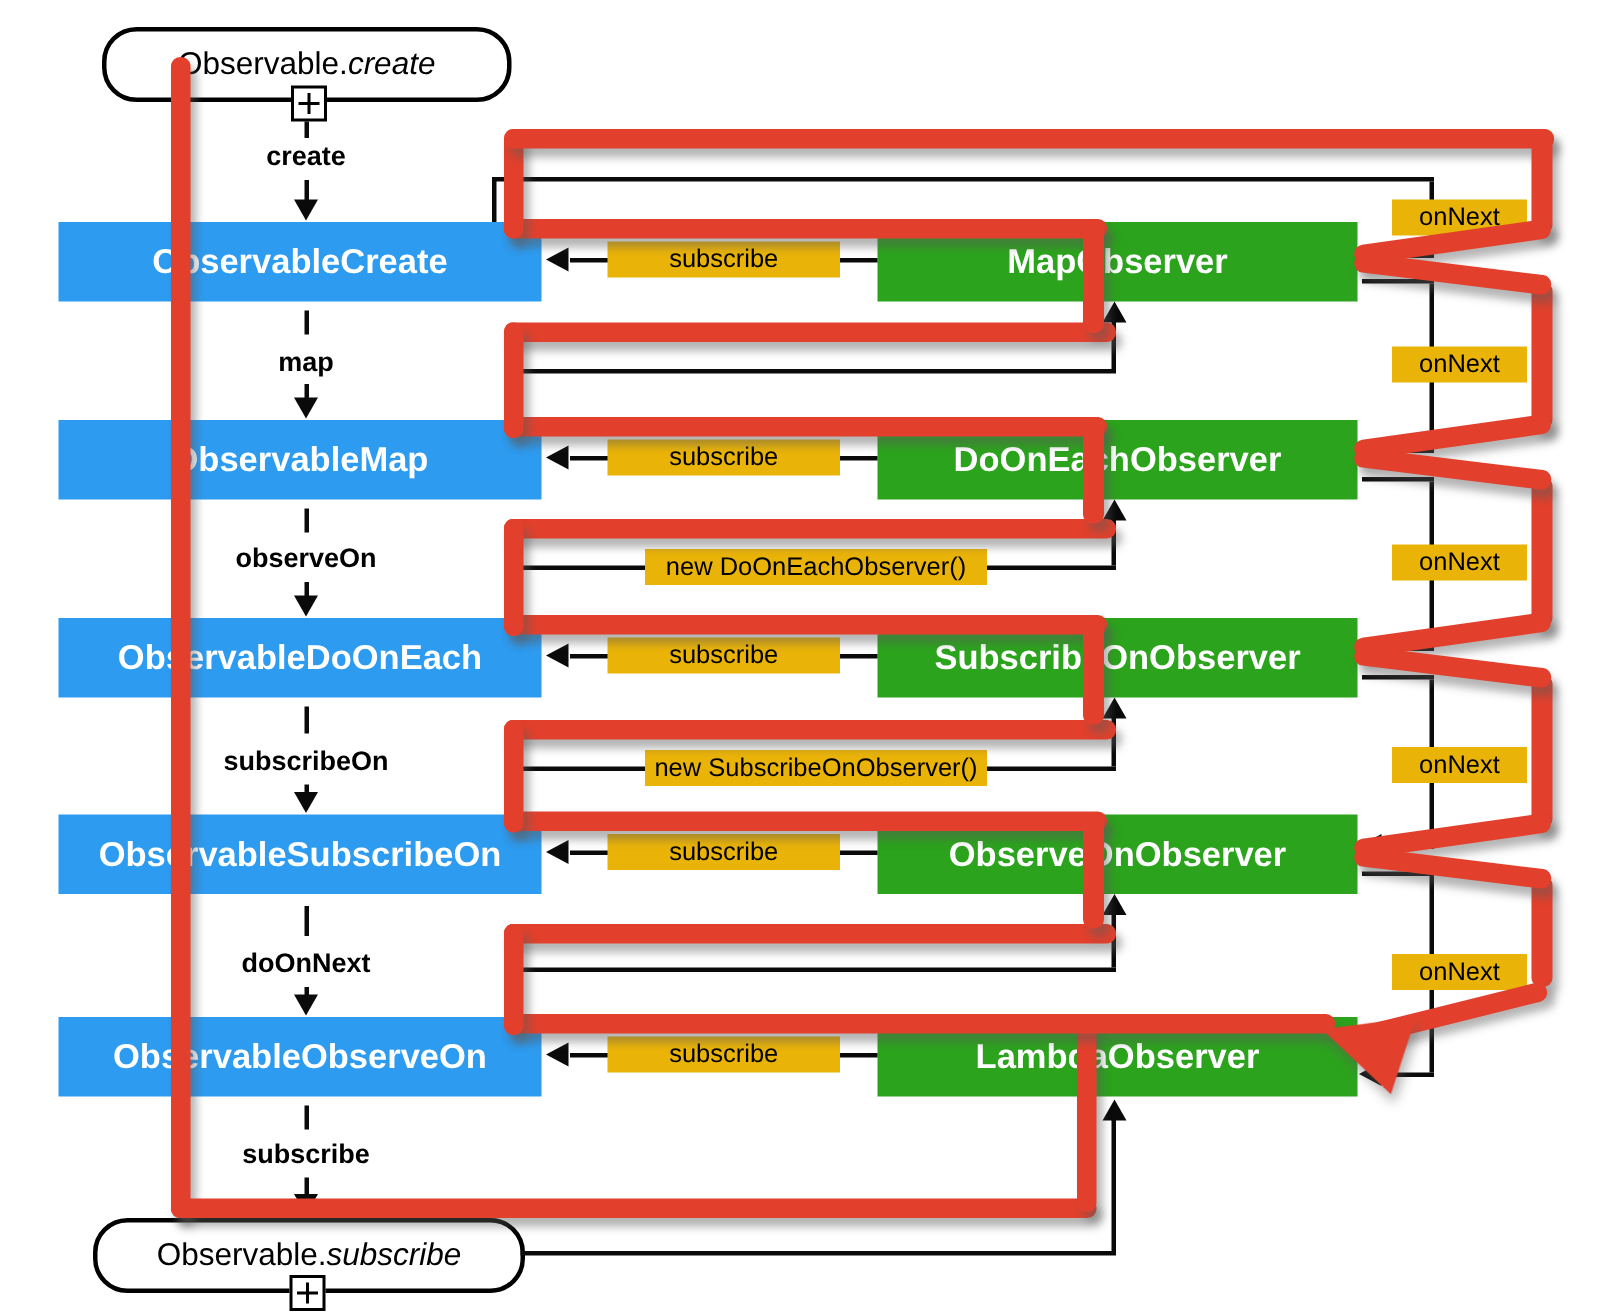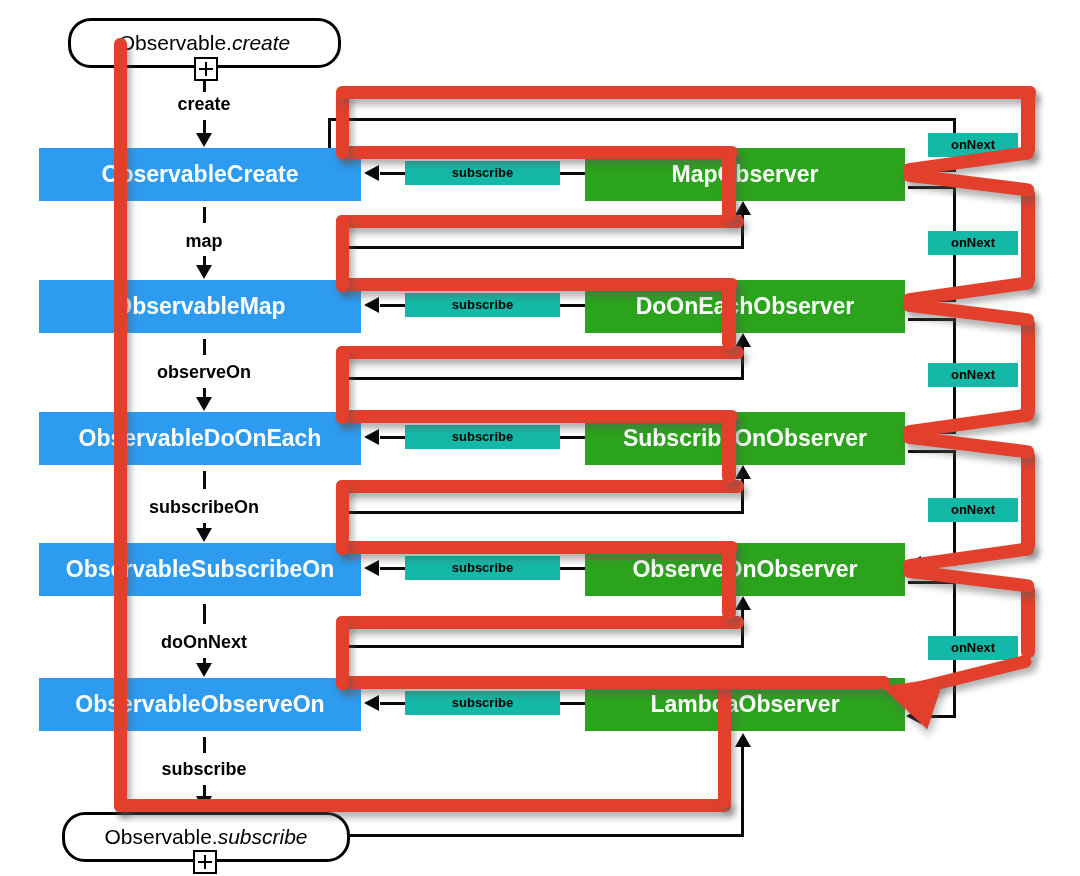--- a/index.html
+++ b/index.html
@@ -19,22 +19,22 @@
   .plusbox:after{content:"";position:absolute;left:3px;top:9px;width:14px;height:2px;background:#000;}
   
   .ln{position:absolute;background:#0a0a0a;z-index:3;}
   .ah-down{position:absolute;width:0;height:0;border-left:8px solid transparent;
            border-right:8px solid transparent;border-top:14px solid #0a0a0a;z-index:3;}
   .ah-up{position:absolute;width:0;height:0;border-left:8px solid transparent;
          border-right:8px solid transparent;border-bottom:14px solid #0a0a0a;z-index:3;}
   .ah-left{position:absolute;width:0;height:0;border-top:8px solid transparent;
            border-bottom:8px solid transparent;border-right:15px solid #0a0a0a;z-index:3;}
   
-  .lbl{position:absolute;color:#000;font-weight:bold;font-size:13px;text-align:center;
-       background:#14b8a6;z-index:4;line-height:24px;height:24px;}
+  .lbl{position:absolute;color:#000;font-weight:normal;font-size:17px;text-align:center;
+       background:#eab308;z-index:4;line-height:24px;height:24px;}
   .oplbl{position:absolute;color:#000;font-weight:bold;font-size:18px;text-align:center;
          background:#fff;z-index:4;line-height:24px;height:24px;left:129px;width:150px;}
   
   .red{position:absolute;background:#E2402C;border-radius:6px;z-index:6;
        box-shadow:4px 6px 6px rgba(90,90,90,0.45);}
   .red-tri{position:absolute;width:0;height:0;z-index:6;
            border-top:27px solid transparent;border-bottom:27px solid transparent;
            border-right:57px solid #E2402C;filter:drop-shadow(4px 5px 4px rgba(90,90,90,0.45));}
 </style>
 </head>
@@ -118,25 +118,27 @@
 
   <div class="ln" style="left:342px;top:246px;width:402px;height:3px;"></div>
   <div class="ln" style="left:342px;top:249px;width:3px;height:31px;"></div>
   <div class="ln" style="left:741px;top:214px;width:3px;height:32px;"></div>
   <div class="ah-up" style="left:735px;top:201px;"></div>
 
   <div class="ln" style="left:342px;top:377px;width:402px;height:3px;"></div>
   <div class="ln" style="left:342px;top:380px;width:3px;height:32px;"></div>
   <div class="ln" style="left:741px;top:346px;width:3px;height:31px;"></div>
   <div class="ah-up" style="left:735px;top:333px;"></div>
+  <div class="lbl" style="left:430px;top:366px;width:228px;">new DoOnEachObserver()</div>
 
   <div class="ln" style="left:342px;top:511px;width:402px;height:3px;"></div>
   <div class="ln" style="left:342px;top:514px;width:3px;height:29px;"></div>
   <div class="ln" style="left:741px;top:478px;width:3px;height:33px;"></div>
   <div class="ah-up" style="left:735px;top:465px;"></div>
+  <div class="lbl" style="left:430px;top:500px;width:228px;">new SubscribeOnObserver()</div>
 
   <div class="ln" style="left:342px;top:645px;width:402px;height:3px;"></div>
   <div class="ln" style="left:342px;top:648px;width:3px;height:30px;"></div>
   <div class="ln" style="left:741px;top:609px;width:3px;height:36px;"></div>
   <div class="ah-up" style="left:735px;top:596px;"></div>
 
   <div class="ln" style="left:347px;top:834px;width:397px;height:3px;"></div>
   <div class="ln" style="left:741px;top:746px;width:3px;height:88px;"></div>
   <div class="ah-up" style="left:735px;top:733px;"></div>
 

